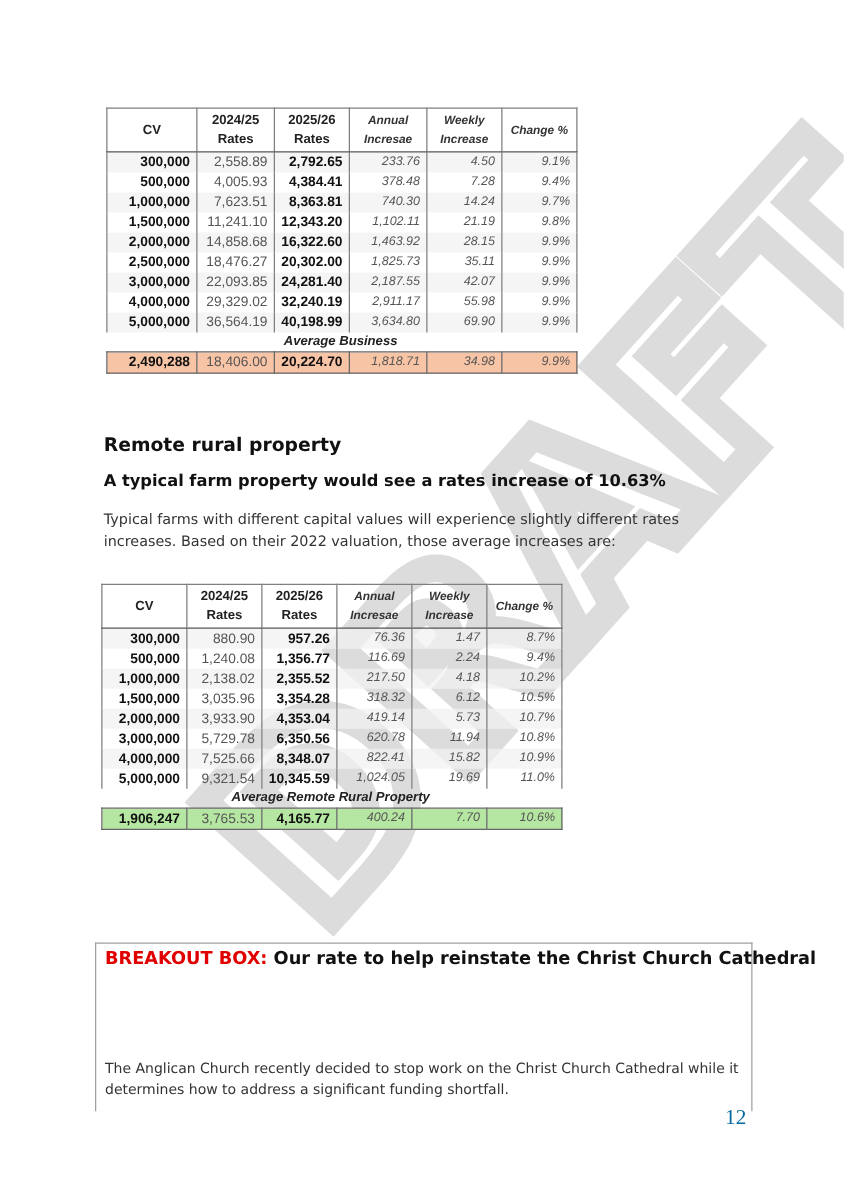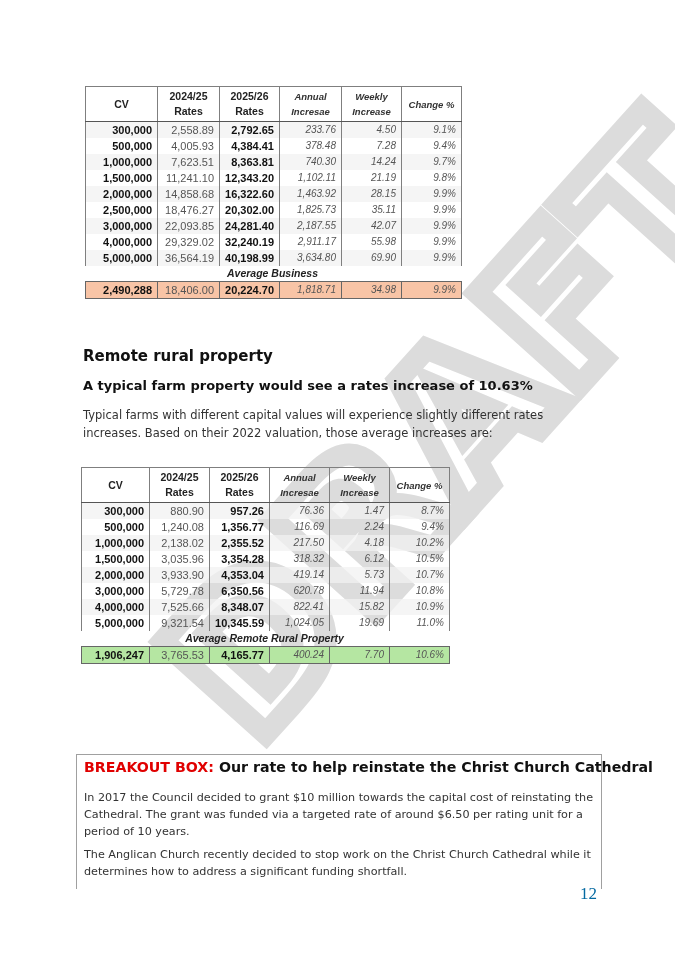--- a/index.html
+++ b/index.html
@@ -271,17 +271,16 @@
         <td class="new" style="background: rgb(181, 230, 162);">4,165.77</td>
         <td class="ann" style="background: rgb(181, 230, 162);">400.24</td>
         <td class="wk" style="background: rgb(181, 230, 162);">7.70</td>
         <td class="chg" style="background: rgb(181, 230, 162);">10.6%</td>
       </tr>
     </tbody>
 </table>
 
 <div class="breakout">
   <div class="breakout-title"><span class="lead" style="color: rgb(224, 0, 0);">BREAKOUT BOX:</span><span> Our rate to help reinstate the Christ Church Cathedral</span></div>
-  <p class="p1">In 2017 the Council decided to grant $10 million towards the capital cost of reinstating the Cathedral. The grant was funded via a targeted rate of around $6.50 per rating unit for a period of 10 years.</p>
   <p class="p2">The Anglican Church recently decided to stop work on the Christ Church Cathedral while it determines how to address a significant funding shortfall.</p>
 </div>
 
 <div class="page-number">12</div>
 
 </body></html>

